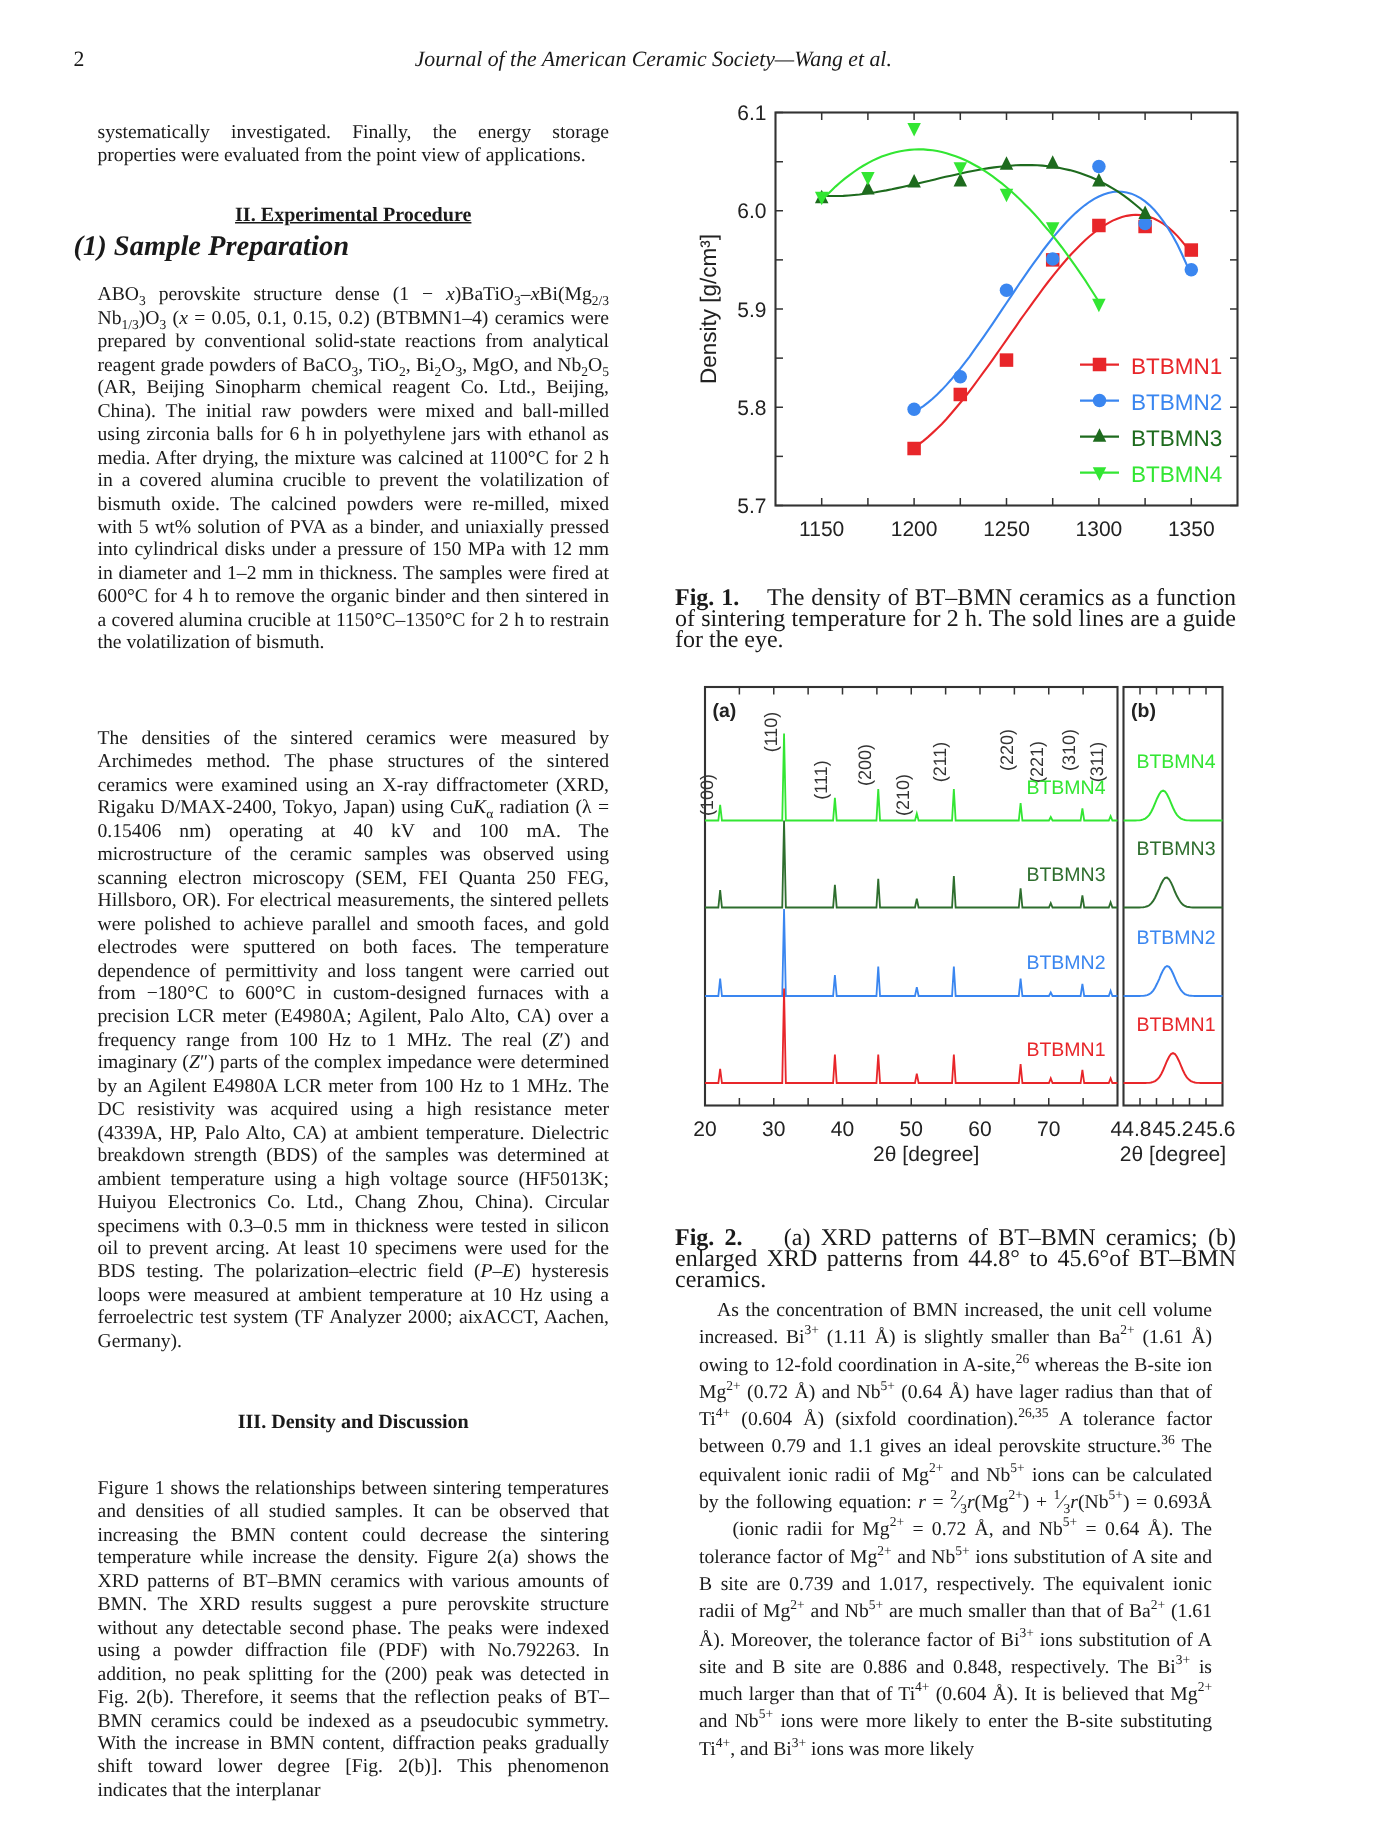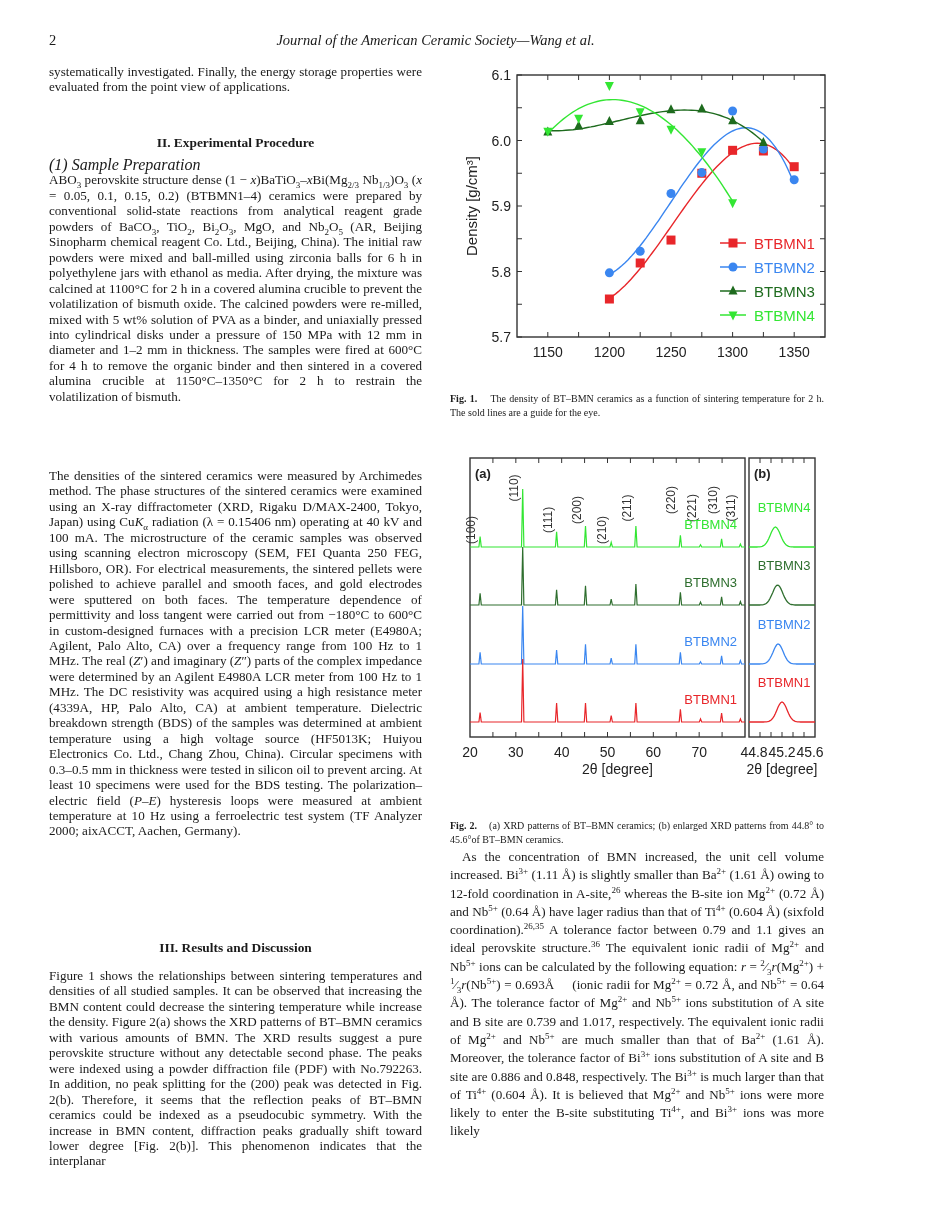--- a/index.html
+++ b/index.html
@@ -4,53 +4,53 @@
 <style>
   html, body { margin:0; padding:0; background:#ffffff; }
   body { width:925px; height:1217px; position:relative; overflow:hidden;
          font-family:"Liberation Serif", serif; color:#1a1a1a; }
   .running-head { position:absolute; top:32px; left:49px; width:777px; height:20px;
                   font-size:14.5px; }
   .page-num { position:absolute; left:0; top:0; }
   .journal { position:absolute; left:0; right:4px; top:0; text-align:center; font-style:italic; }
   .col { position:absolute; font-size:13.1px; line-height:15.45px; text-align:justify; }
   .col-left { left:49px; top:64px; width:373px; }
-  .col p { margin:0; }
+  .col p { margin:16px; }
   .col .indent { text-indent:12px; }
   .sec-title { font-weight:bold; text-align:center; font-size:13.4px; }
-  .sub-title { font-weight:normal; font-style:italic; font-size:16px; }
+  .sub-title { font-weight:bold; font-style:italic; font-size:19px; }
   .block { position:absolute; left:0; width:373px; }
   sub, sup { font-size:9px; line-height:0; }
   .fig { position:absolute; }
   .fig svg text { font-family:"Liberation Sans", sans-serif; }
-  .caption { position:absolute; font-size:10px; line-height:13.8px; text-align:justify; }
+  .caption { position:absolute; font-size:16px; line-height:13.8px; text-align:justify; }
   .caption b { font-weight:bold; }
   .col-right-text { left:450px; top:848px; width:374px; }
 </style>
 </head>
 <body>
 
 <div class="running-head">
   <span class="page-num">2</span>
   <span class="journal">Journal of the American Ceramic Society—Wang et al.</span>
 </div>
 
 <div class="col col-left" style="height:1120px;">
   <div class="block" style="top:0;">
     <p>systematically investigated. Finally, the energy storage properties were evaluated from the point view of applications.</p>
   </div>
-  <div class="block sec-title" style="top:71px;">II.    Experimental Procedure</div>
+  <div class="block sec-title" style="top:71px;text-decoration:underline;">II.    Experimental Procedure</div>
   <div class="block" style="top:93px;">
     <div class="sub-title">(1)    Sample Preparation</div>
     <p>ABO<sub>3</sub> perovskite structure dense (1 − <i>x</i>)BaTiO<sub>3</sub>–<i>x</i>Bi(Mg<sub>2/3</sub> Nb<sub>1/3</sub>)O<sub>3</sub> (<i>x</i> = 0.05, 0.1, 0.15, 0.2) (BTBMN1–4) ceramics were prepared by conventional solid-state reactions from analytical reagent grade powders of BaCO<sub>3</sub>, TiO<sub>2</sub>, Bi<sub>2</sub>O<sub>3</sub>, MgO, and Nb<sub>2</sub>O<sub>5</sub> (AR, Beijing Sinopharm chemical reagent Co. Ltd., Beijing, China). The initial raw powders were mixed and ball-milled using zirconia balls for 6 h in polyethylene jars with ethanol as media. After drying, the mixture was calcined at 1100°C for 2 h in a covered alumina crucible to prevent the volatilization of bismuth oxide. The calcined powders were re-milled, mixed with 5 wt% solution of PVA as a binder, and uniaxially pressed into cylindrical disks under a pressure of 150 MPa with 12 mm in diameter and 1–2 mm in thickness. The samples were fired at 600°C for 4 h to remove the organic binder and then sintered in a covered alumina crucible at 1150°C–1350°C for 2 h to restrain the volatilization of bismuth.</p>
   </div>
   <div class="block" style="top:404px;">
     <p>The densities of the sintered ceramics were measured by Archimedes method. The phase structures of the sintered ceramics were examined using an X-ray diffractometer (XRD, Rigaku D/MAX-2400, Tokyo, Japan) using Cu<i>K</i><sub>α</sub> radiation (λ = 0.15406 nm) operating at 40 kV and 100 mA. The microstructure of the ceramic samples was observed using scanning electron microscopy (SEM, FEI Quanta 250 FEG, Hillsboro, OR). For electrical measurements, the sintered pellets were polished to achieve parallel and smooth faces, and gold electrodes were sputtered on both faces. The temperature dependence of permittivity and loss tangent were carried out from −180°C to 600°C in custom-designed furnaces with a precision LCR meter (E4980A; Agilent, Palo Alto, CA) over a frequency range from 100 Hz to 1 MHz. The real (<i>Z</i>′) and imaginary (<i>Z</i>″) parts of the complex impedance were determined by an Agilent E4980A LCR meter from 100 Hz to 1 MHz. The DC resistivity was acquired using a high resistance meter (4339A, HP, Palo Alto, CA) at ambient temperature. Dielectric breakdown strength (BDS) of the samples was determined at ambient temperature using a high voltage source (HF5013K; Huiyou Electronics Co. Ltd., Chang Zhou, China). Circular specimens with 0.3–0.5 mm in thickness were tested in silicon oil to prevent arcing. At least 10 specimens were used for the BDS testing. The polarization–electric field (<i>P</i>–<i>E</i>) hysteresis loops were measured at ambient temperature at 10 Hz using a ferroelectric test system (TF Analyzer 2000; aixACCT, Aachen, Germany).</p>
   </div>
-  <div class="block sec-title" style="top:876px;">III.    Results and Discussion</div>
+  <div class="block sec-title" style="top:876px;">III.    Density and Discussion</div>
   <div class="block" style="top:904px;">
     <p>Figure 1 shows the relationships between sintering temperatures and densities of all studied samples. It can be observed that increasing the BMN content could decrease the sintering temperature while increase the density. Figure 2(a) shows the XRD patterns of BT–BMN ceramics with various amounts of BMN. The XRD results suggest a pure perovskite structure without any detectable second phase. The peaks were indexed using a powder diffraction file (PDF) with No.792263. In addition, no peak splitting for the (200) peak was detected in Fig. 2(b). Therefore, it seems that the reflection peaks of BT–BMN ceramics could be indexed as a pseudocubic symmetry. With the increase in BMN content, diffraction peaks gradually shift toward lower degree [Fig. 2(b)]. This phenomenon indicates that the interplanar</p>
   </div>
 </div>
 
 <div class="fig" style="left:455px; top:60px; width:400px; height:305px;">
   <svg id="fig1" width="400" height="305">
       <rect x="62" y="15" width="308" height="262" fill="none" stroke="#333" stroke-width="1.4"></rect>
       <line x1="92.8" y1="277" x2="92.8" y2="272" stroke="#333"></line>
       <line x1="92.8" y1="15" x2="92.8" y2="20" stroke="#333"></line>

